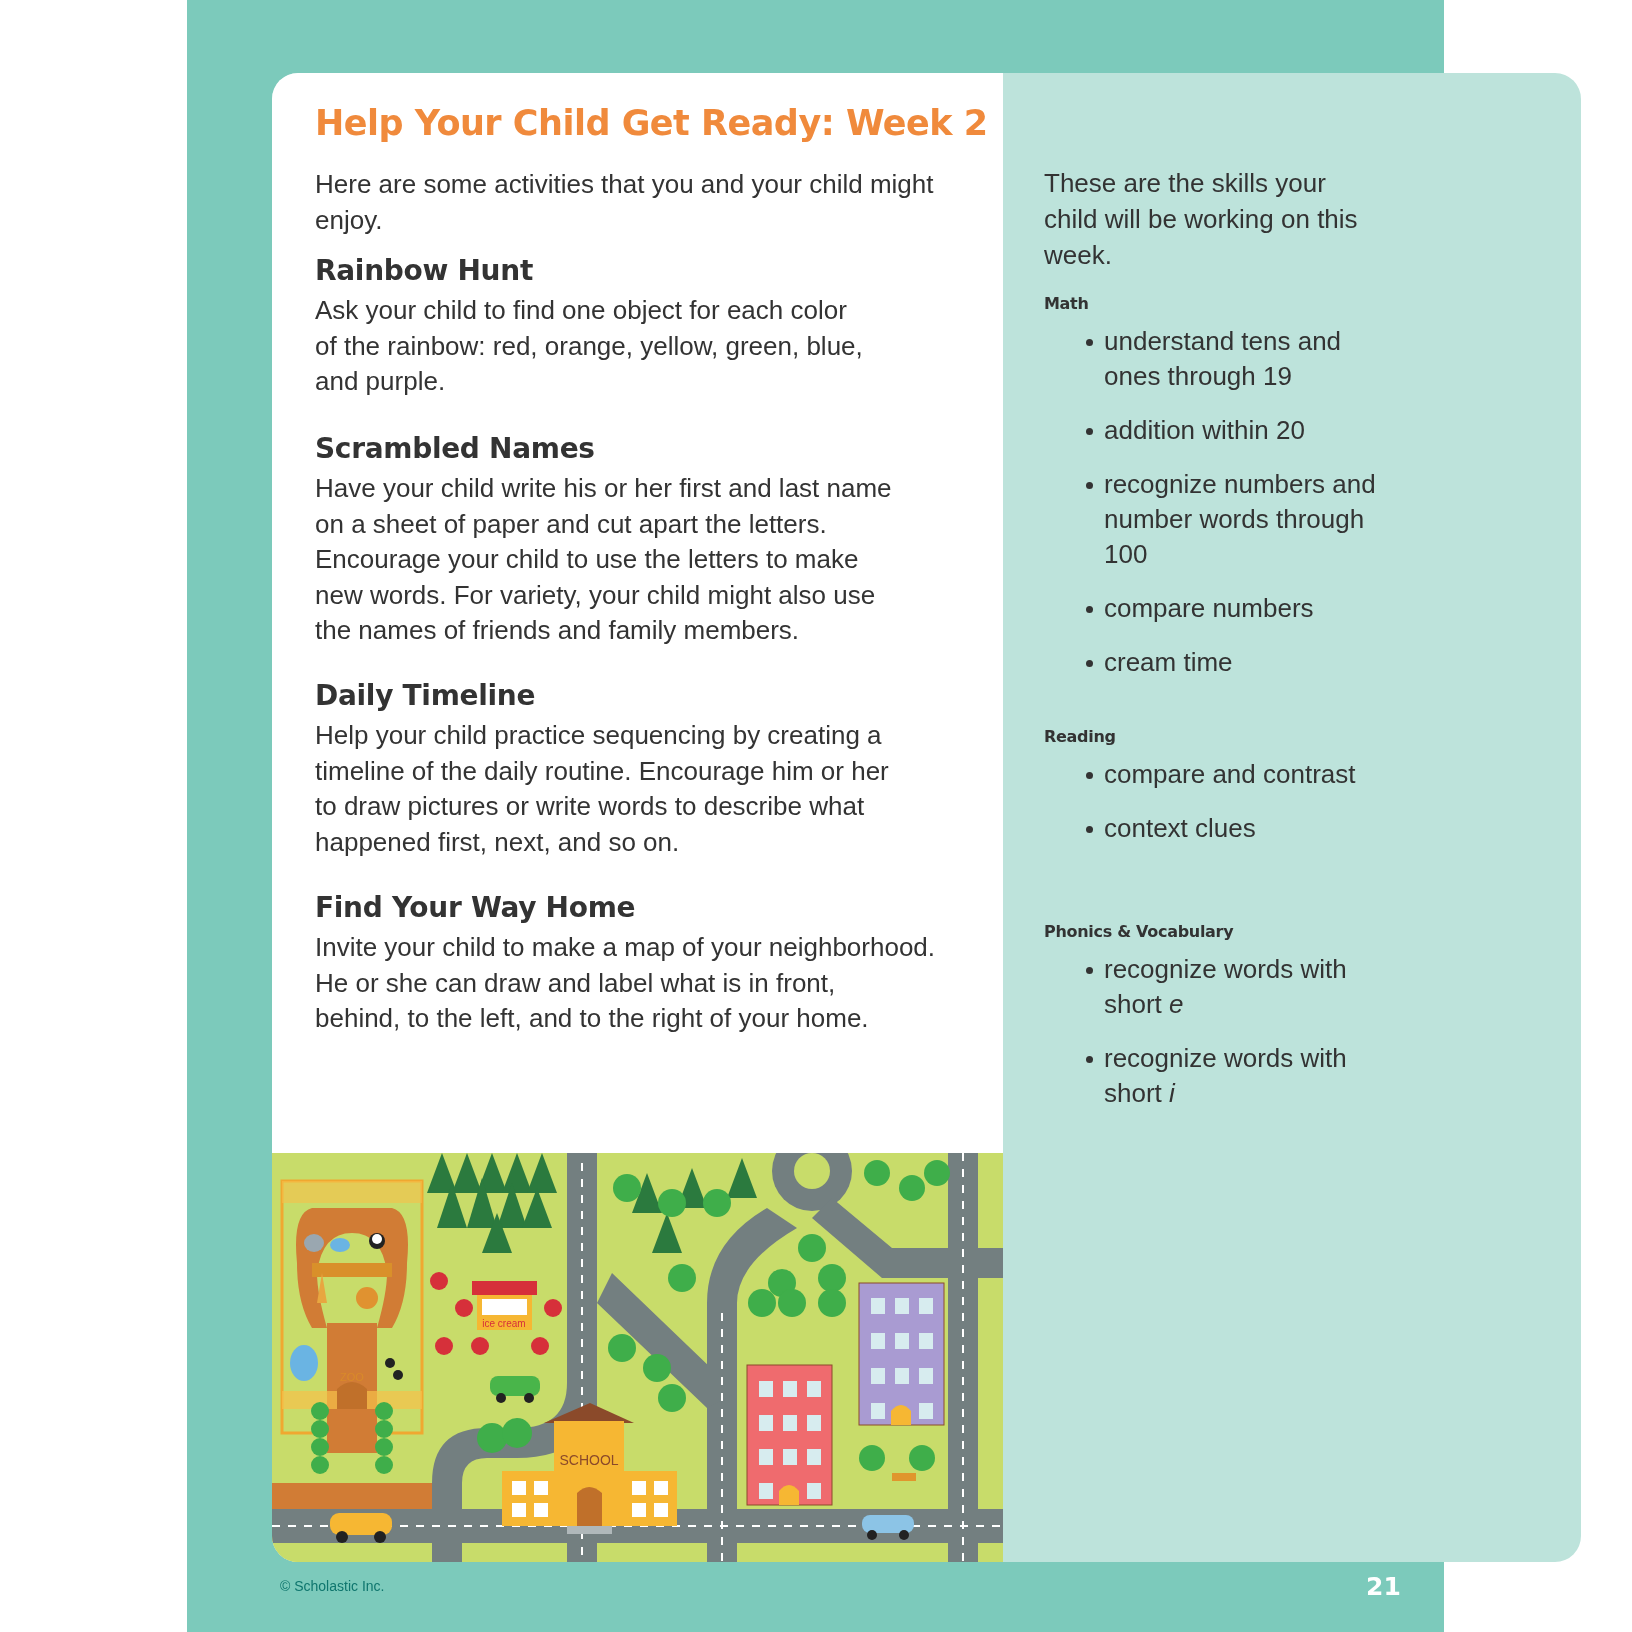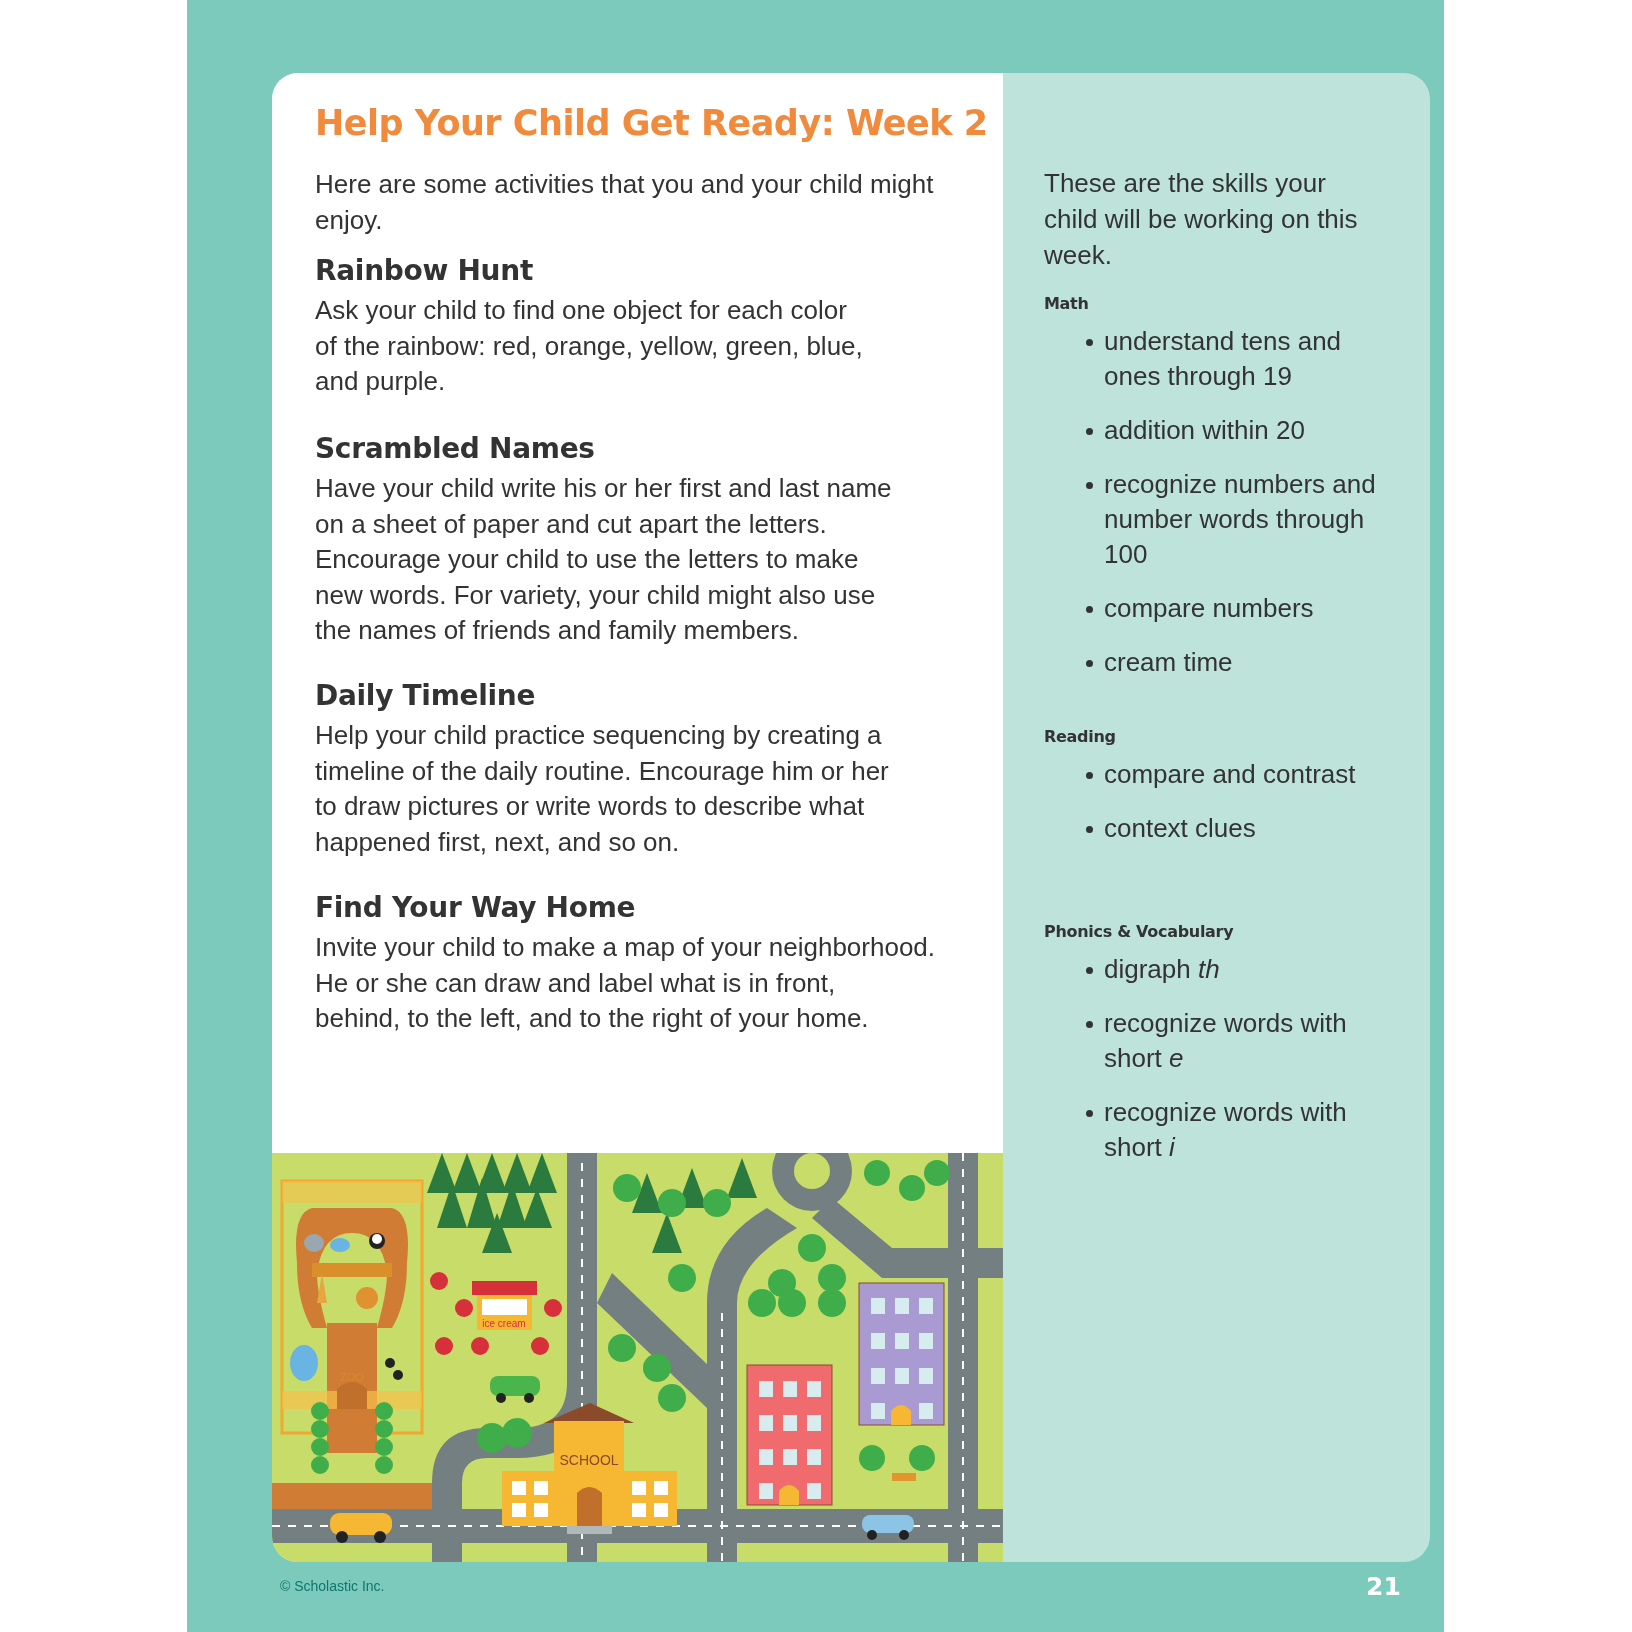--- a/index.html
+++ b/index.html
@@ -1,20 +1,20 @@
 <!DOCTYPE html>
 <html><head>
 <meta charset="utf-8">
 <style>
   * { box-sizing: border-box; margin: 0; padding: 0; }
   html, body { width: 1632px; height: 1632px; background: #ffffff; overflow: hidden; }
   body { position: relative; font-family: "Liberation Sans", sans-serif; color: #333333; }
 
   .page { position: absolute; left: 187px; top: 0; width: 1257px; height: 1632px; background: #7ccabb; }
-  .card { position: absolute; left: 272px; top: 73px; width: 1158px; height: 1489px; border-radius: 26px; overflow: hidden; background: #bde3db; }
+  .card { position: absolute; left: 272px; top: 73px; width: 1309px; height: 1489px; border-radius: 26px; overflow: hidden; background: #bde3db; }
   .left-col { position: absolute; left: 0; top: 0; width: 731px; height: 1489px; background: #ffffff; }
   .right-col { position: absolute; left: 731px; top: 0; width: 394px; height: 1489px; background: #bde3db; }
 
   .title { position: absolute; left: 43px; top: 30px; font-family: "DejaVu Sans", sans-serif; font-weight: bold; font-size: 35px; letter-spacing: -0.5px; color: #f08a3c; white-space: nowrap; }
   .intro { position: absolute; left: 43px; top: 93px; width: 620px; font-size: 26px; line-height: 36px; color: #333; }
 
   .activity { position: absolute; left: 43px; width: 660px; }
   .activity h3 { font-family: "DejaVu Sans", sans-serif; font-size: 28px; font-weight: bold; color: #333; line-height: 32px; margin-bottom: 6px; letter-spacing: -0.3px; }
   .activity p { font-size: 26px; line-height: 35.6px; color: #333; }
 
@@ -281,21 +281,20 @@
       <h4>Reading</h4>
       <ul>
         <li><span class="bullet"></span><span>compare and contrast</span></li>
         <li><span class="bullet"></span><span>context clues</span></li>
       </ul>
     </div>
 
     <div class="skill-group" style="top:843px;">
       <h4>Phonics &amp; Vocabulary</h4>
       <ul>
-        <li><span class="bullet"></span><span>digraph </span><em>th</em></li>
         <li><span class="bullet"></span><span>recognize words with short </span><em>e</em></li>
         <li><span class="bullet"></span><span>recognize words with short </span><em>i</em></li>
       </ul>
     </div>
   </div>
 </div>
 
 <div class="copyright">© Scholastic Inc.</div>
 <div class="page-number">21</div>
 

